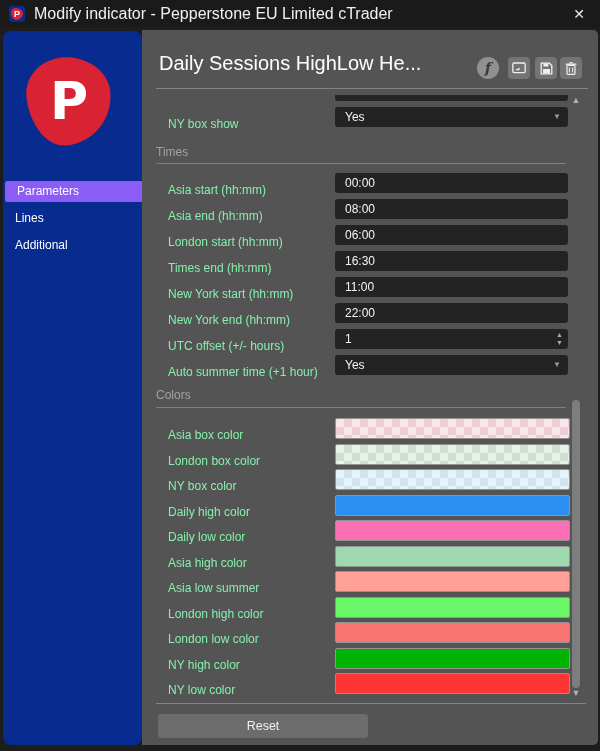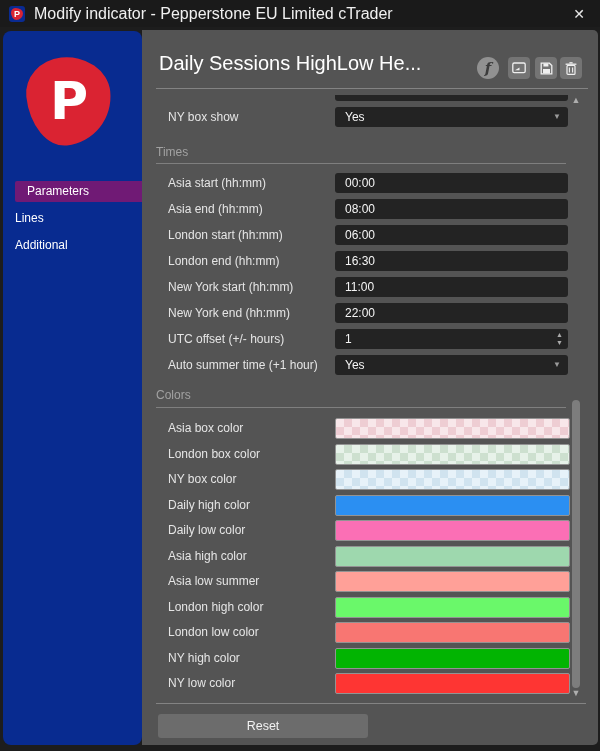--- a/index.html
+++ b/index.html
@@ -15,33 +15,33 @@
   .app-ico .p{position:absolute;left:0;top:1px;width:16px;text-align:center;color:#fff;font-size:9px;font-weight:bold;line-height:14px;}
   .win-title{color:#f0f0f0;font-size:16px;margin-left:9px;flex:1 1 auto;white-space:nowrap;}
   .win-close{width:30px;text-align:center;color:#e8e8e8;font-size:14px;cursor:pointer;margin-right:6px;}
   
   .sidebar{position:absolute;left:3px;top:31px;width:139px;height:714px;background:#082b90;border-radius:8px;}
   .logo{position:absolute;left:24px;top:26px;width:84px;height:88px;}
   .logo .pick{position:absolute;inset:0;background:#da2332;border-radius:46% 54% 58% 42%/40% 44% 56% 60%;transform:rotate(-6deg);}
   .logo .p{position:absolute;inset:0;display:flex;align-items:center;justify-content:center;color:#fff;font-size:52px;font-weight:bold;font-family:"DejaVu Sans",sans-serif;}
   .side-menu{position:absolute;left:0;right:0;top:150px;}
   .side-item{height:21px;line-height:21px;color:#fff;font-size:12px;padding-left:12px;margin-bottom:6px;cursor:pointer;}
-  .side-item.selected{background:#701a75;margin-left:12px;border-radius:2px 0 0 2px;}
+  .side-item.selected{background:#8b5cf6;margin-left:2px;border-radius:2px 0 0 2px;}
   
   .panel{position:absolute;left:142px;top:30px;width:456px;height:715px;background:#545454;border-radius:0 5px 5px 0;}
   .hdr-title{position:absolute;left:17px;top:22px;width:310px;color:#fff;font-size:20px;font-weight:500;white-space:nowrap;overflow:hidden;}
   .fx-circle{position:absolute;left:335px;top:27px;width:22px;height:22px;border-radius:50%;background:#919191;color:#3c3c3c;
     font-family:"DejaVu Serif",serif;font-style:italic;font-weight:bold;font-size:15px;display:flex;align-items:center;justify-content:center;cursor:pointer;}
   .hdr-btn{position:absolute;top:27px;width:22px;height:22px;border-radius:4px;background:#747474;display:flex;align-items:center;justify-content:center;cursor:pointer;}
   .hdr-divider{position:absolute;left:14px;right:10px;top:58px;height:1px;background:rgba(255,255,255,0.28);}
   
   .clipped-field{position:absolute;left:193px;width:233px;top:65px;height:6px;background:#242424;border-radius:0 0 3px 3px;}
   
   .frow,.crow{position:absolute;left:0;right:0;}
-  .flabel{position:absolute;left:26px;top:3px;font-size:12px;color:#e5e5e5;white-space:nowrap;}
+  .flabel{position:absolute;left:26px;top:10px;font-size:12px;color:#86efac;white-space:nowrap;}
   .fbox{position:absolute;left:193px;width:233px;height:20px;background:#232323;border-radius:3px;cursor:text;}
   .fval{position:absolute;left:10px;top:0;line-height:20px;font-size:12px;color:#f5f5f5;}
   .dd-arrow{position:absolute;right:7px;top:0;line-height:20px;font-size:8px;color:#9a9a9a;}
   .stepper{position:absolute;right:5px;top:2px;display:flex;flex-direction:column;cursor:pointer;}
   .stepper span{font-size:7px;line-height:8px;color:#ababab;text-align:center;}
   .sect-label{position:absolute;left:14px;font-size:12px;color:#a2a2a2;}
   .sect-line{position:absolute;left:14px;right:32px;height:1px;background:rgba(255,255,255,0.25);}
   .swatch{position:absolute;left:193px;width:233px;height:19px;border:1px solid #939393;border-radius:2px;cursor:pointer;}
   .checker{background-image:repeating-conic-gradient(var(--c1) 0% 25%, var(--c2) 0% 50%);background-size:16px 16px;}
   
@@ -131,21 +131,21 @@
           <span class="fval">08:00</span>
         </div>
       </div>
       <div class="frow" style="top: 195px;">
         <span class="flabel">London start (hh:mm)</span>
         <div class="fbox">
           <span class="fval">06:00</span>
         </div>
       </div>
       <div class="frow" style="top: 221px;">
-        <span class="flabel">London end (hh:mm)</span>
+        <span class="flabel">Times end (hh:mm)</span>
         <div class="fbox">
           <span class="fval">16:30</span>
         </div>
       </div>
       <div class="frow" style="top: 247px;">
         <span class="flabel">New York start (hh:mm)</span>
         <div class="fbox">
           <span class="fval">11:00</span>
         </div>
       </div>

